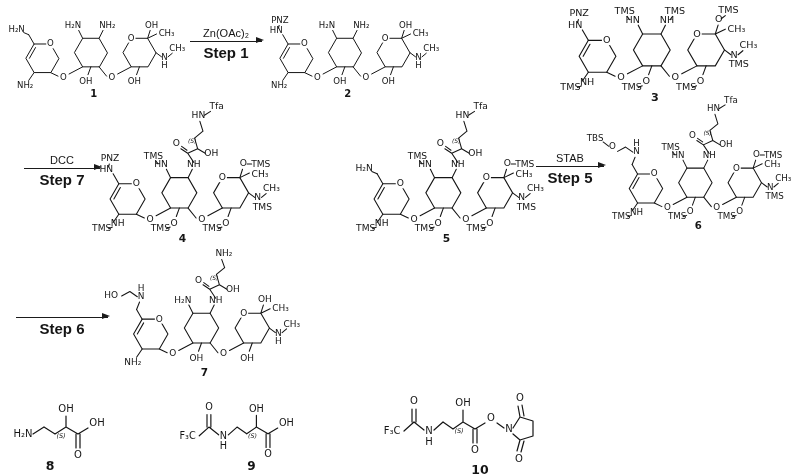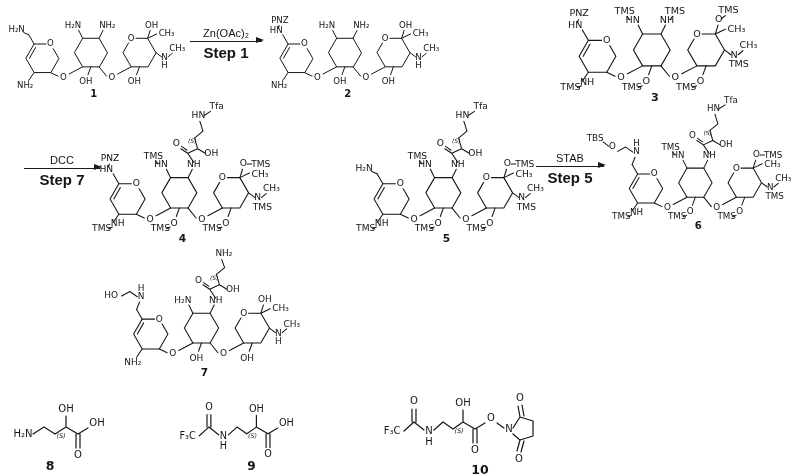--- a/index.html
+++ b/index.html
@@ -289,16 +289,21 @@
     <div class="stp">Step 7</div>
   </div>
 
 
   <div class="arrow" style="left:536px;top:151px;width:68px">
     <div class="rg">STAB</div>
     <div class="shaft"></div>
     <div class="stp">Step 5</div>
   </div>
 
+  <div class="arrow" style="left:16px;top:302px;width:92px">
+    <div class="rg"></div>
+    <div class="shaft"></div>
+    <div class="stp">Step 6</div>
+  </div>
 
 
 
 </div>
 
 </body></html>

